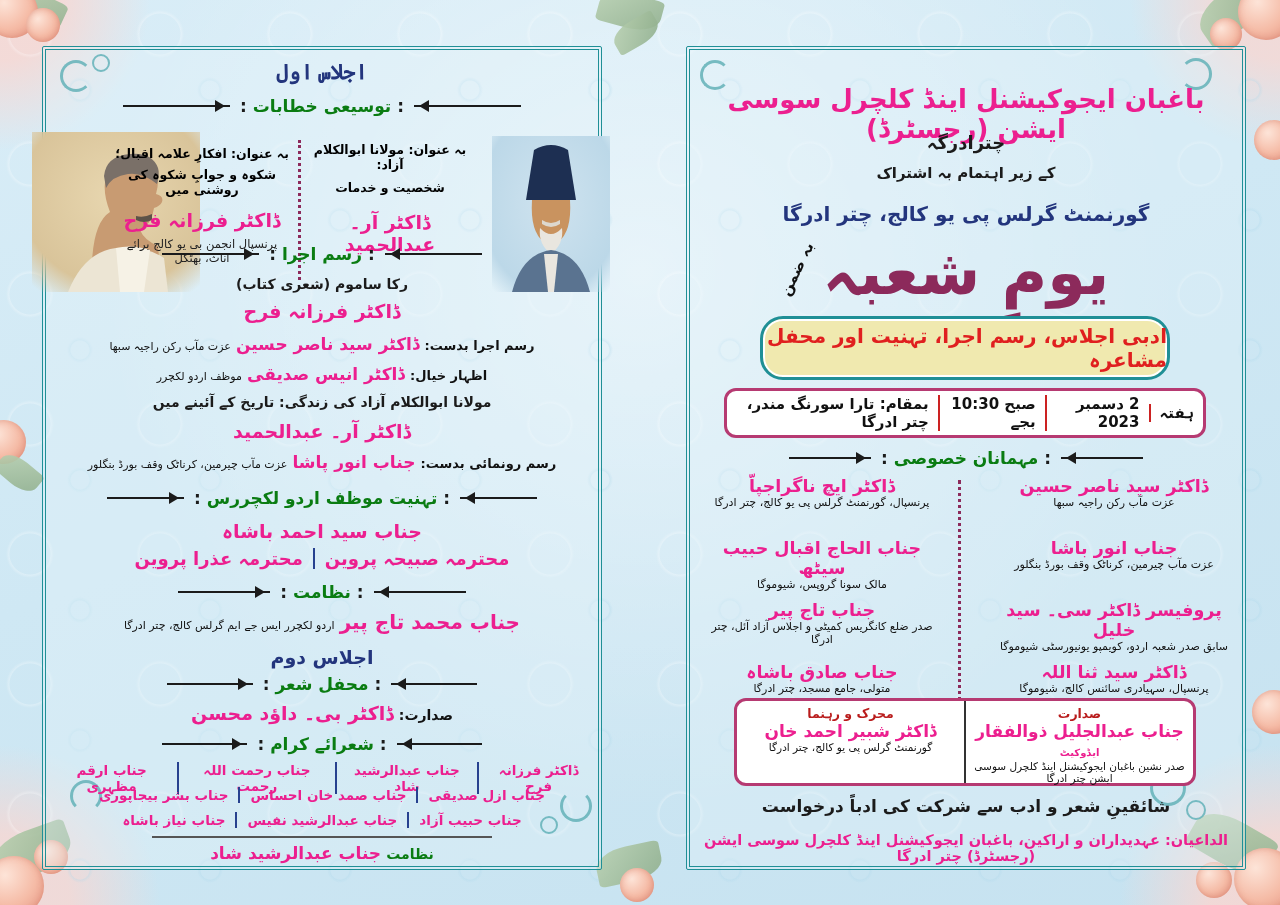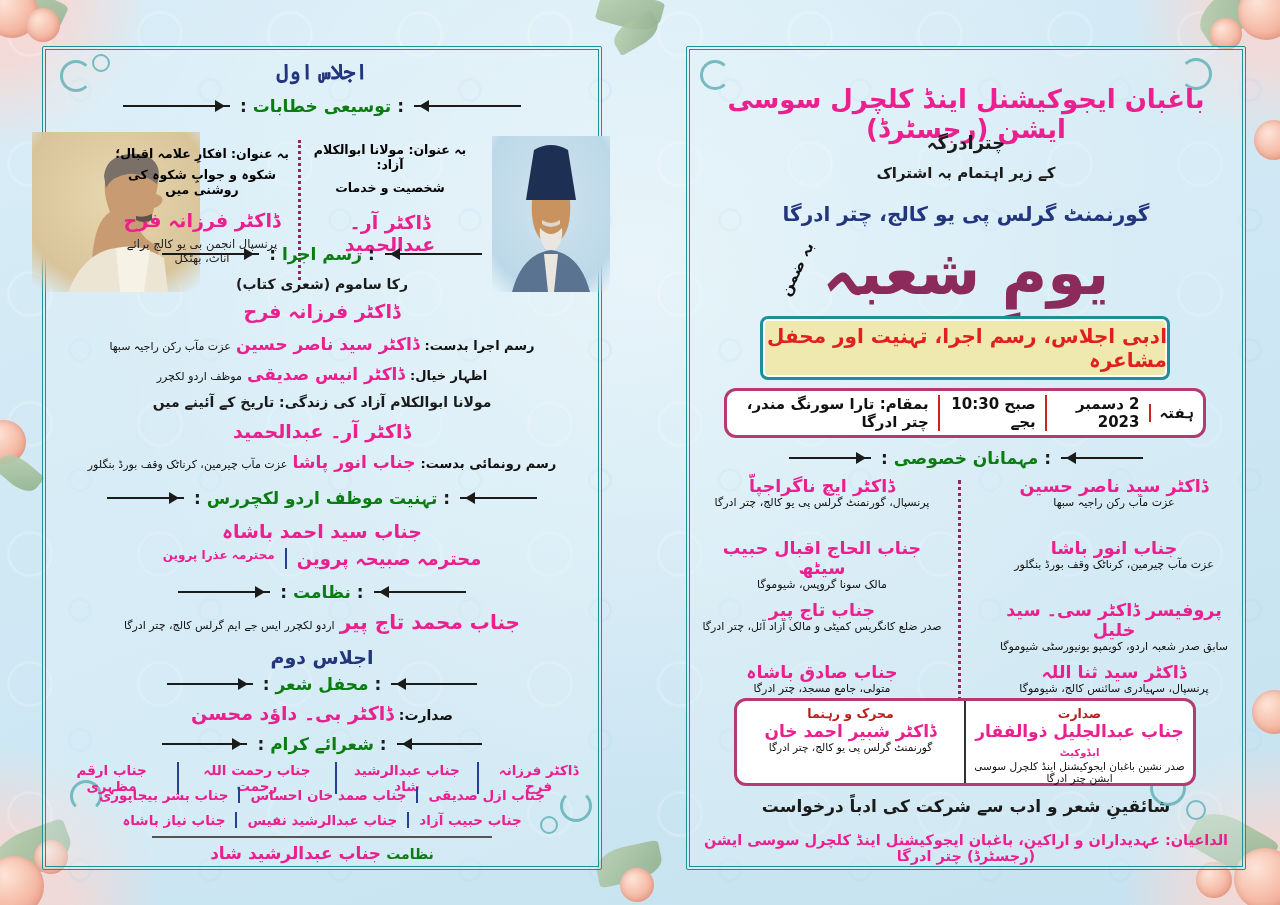--- a/index.html
+++ b/index.html
@@ -54,21 +54,21 @@
   .line-mix .lbl{font-size:13px;color:#111;font-weight:bold;}
   .line-mix .sub{font-size:11px;color:#111;}
   
   .plist{display:flex;justify-content:center;direction:rtl;}
   .plist span{padding:0 10px;border-left:2px solid #27418f;font-size:13.5px;}
   .plist span:last-child{border-left:none;}
   
   .vdots{position:absolute;width:0;border-left:3px dotted #8c2a5b;}
   
   .ribbon{
-    position:absolute;background:#f0e9af;border:3px solid #1f8f96;border-radius:8px;
+    position:absolute;background:#f0e9af;border:3px solid #1f8f96;border-radius:23px;
     display:flex;align-items:center;justify-content:center;
     box-shadow:0 0 0 2px #fff inset;
   }
   .ribbon .rtext{color:#e01f1f;font-weight:bold;font-size:20px;}
   
   .datebox{
     position:absolute;background:#fff;border:3px solid #b63a72;border-radius:12px;
     display:flex;align-items:center;justify-content:center;direction:rtl;
   }
   .datebox span{padding:0 9px;font-size:15px;font-weight:bold;color:#111;border-left:2px solid #cc2222;}
@@ -242,21 +242,21 @@
         <div class="hline l"></div>
         <span class="ht">تہنیت موظف اردو لکچررس</span>
         <div class="hline r"></div>
       </div>
     </div>
 
     <div class="abs pink name-lg" style="top:470px;">جناب سید احمد باشاہ</div>
     <div class="abs" style="top:498px;">
       <div class="plist">
         <span class="pink" style="font-size:18px;">محترمہ صبیحہ پروین</span>
-        <span class="pink" style="font-size:12px;">محترمہ عذرا پروین</span>
+        <span class="pink" style="font-size:18px;">محترمہ عذرا پروین</span>
       </div>
     </div>
 
     <div class="abs" style="top:532px;">
       <div class="shead" style="width:52%;">
         <div class="hline l"></div>
         <span class="ht">نظامت</span>
         <div class="hline r"></div>
       </div>
     </div>
@@ -378,21 +378,21 @@
       <div class="gentry">
         <div class="pink gname">ڈاکٹر ایچ ناگراجپاّ</div>
         <div class="gsub">پرنسپال، گورنمنٹ گرلس پی یو کالج، چتر ادرگا</div>
       </div>
       <div class="gentry">
         <div class="pink gname">جناب الحاج اقبال حبیب سیٹھ</div>
         <div class="gsub">مالک سونا گروپس، شیوموگا</div>
       </div>
       <div class="gentry">
         <div class="pink gname">جناب تاج پیر</div>
-        <div class="gsub">صدر ضلع کانگریس کمیٹی و مالک آزاد آئل، چتر ادرگا</div>
+        <div class="gsub">صدر ضلع کانگریس کمیٹی و اجلاس آزاد آئل، چتر ادرگا</div>
       </div>
       <div class="gentry">
         <div class="pink gname">جناب صادق باشاہ</div>
         <div class="gsub">متولی، جامع مسجد، چتر ادرگا</div>
       </div>
     </div>
 
     <div class="obox" style="top:648px;left:44px;width:456px;height:82px;">
       <div class="ocell first">
         <div class="ohead">صدارت</div>

